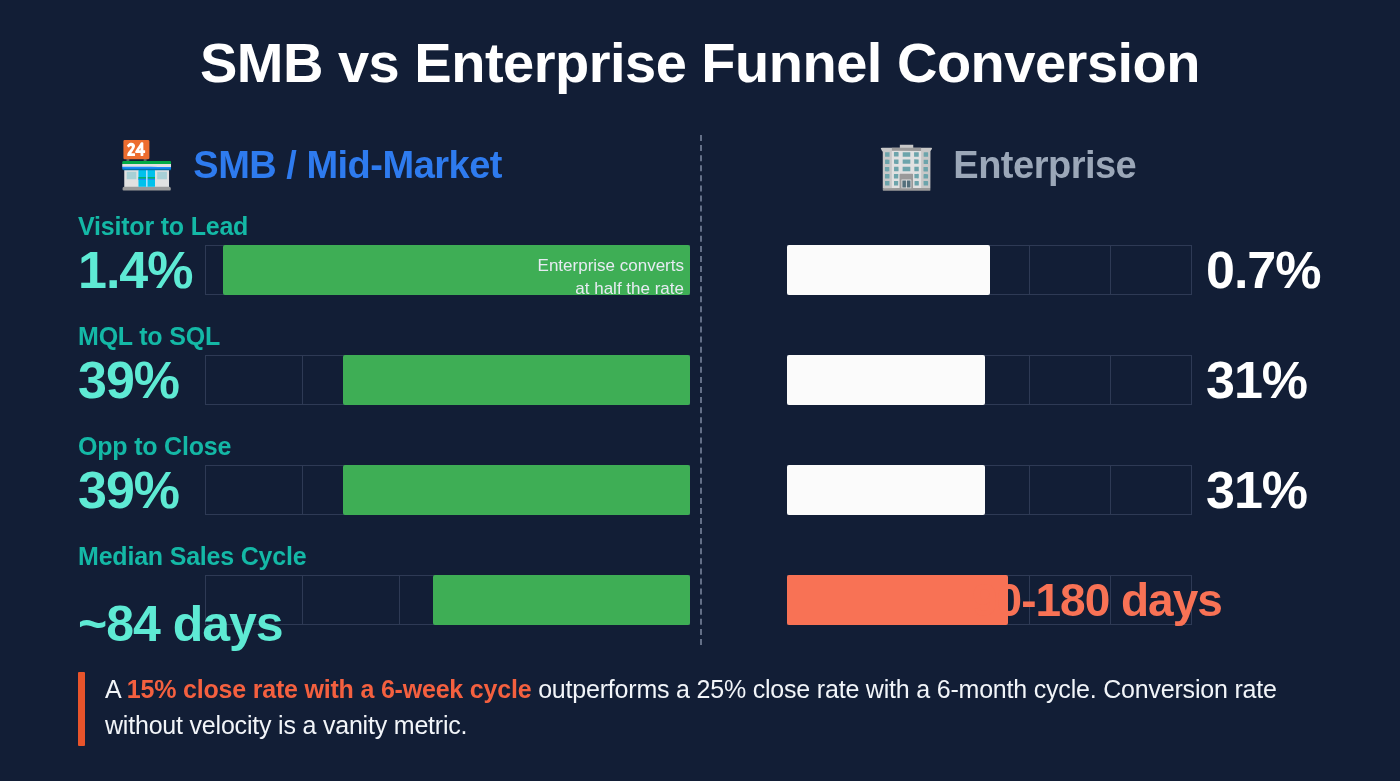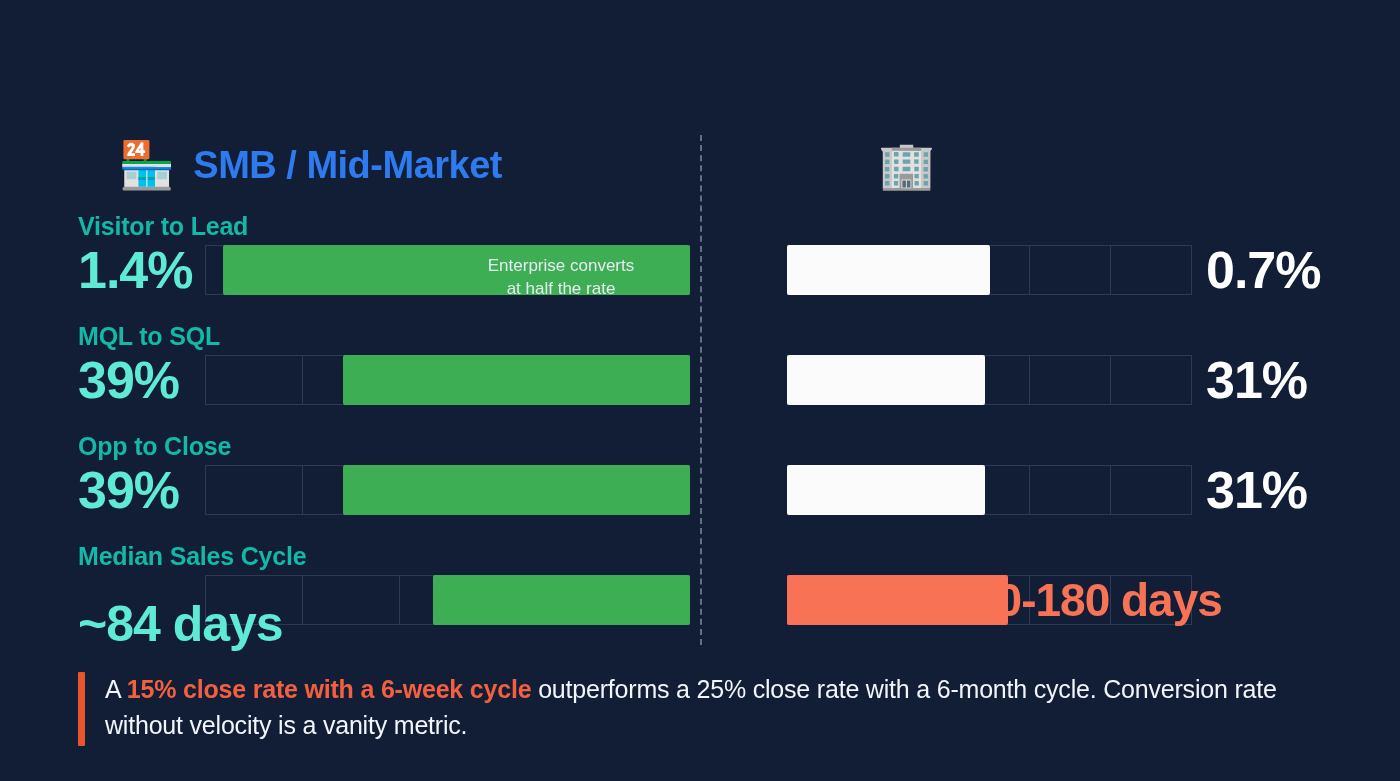--- a/index.html
+++ b/index.html
@@ -102,21 +102,21 @@
     position:absolute;top:-6px;left:1206px;
     color:#ffffff;font-size:52px;font-weight:bold;
     letter-spacing:-1px;white-space:nowrap;
     line-height:62px;z-index:3;
   }
   .ent-value.coral-text{color:#F87255;left:972px;font-size:46px;}
 
   
   .annotation{
     position:absolute;left:438px;top:255px;width:246px;
-    text-align:center;color:#E7EBF2;
+    text-align:right;color:#E7EBF2;
     font-size:17px;line-height:1.35;
     z-index:4;
   }
 
   
   .footer{
     position:absolute;left:78px;top:672px;width:1270px;
     display:flex;align-items:flex-start;gap:20px;
   }
   .footer .bar{
@@ -125,28 +125,30 @@
   .footer .ftext{
     color:#F2F5F9;font-size:25px;line-height:1.42;letter-spacing:-0.2px;
   }
   .footer .hl{color:#F4603F;font-weight:bold;}
 </style>
 </head>
 <body>
 
 <div class="canvas">
 
+  <div class="title">SMB vs Enterprise Funnel Conversion</div>
 
   <div class="col-head smb">
     <span class="emoji">🏪</span>
     <span class="ctext">SMB / Mid-Market</span>
   </div>
 
   <div class="col-head ent">
     <span class="emoji">🏢</span>
+    <span class="ctext">Enterprise</span>
   </div>
 
   <div class="divider"></div>
 
   <div class="row row-1">
     <div class="metric-label">Visitor to Lead</div>
     <div class="smb-side">
       <div class="smb-value">1.4%</div>
       <div class="track smb-track">
         <div class="cell"></div>

